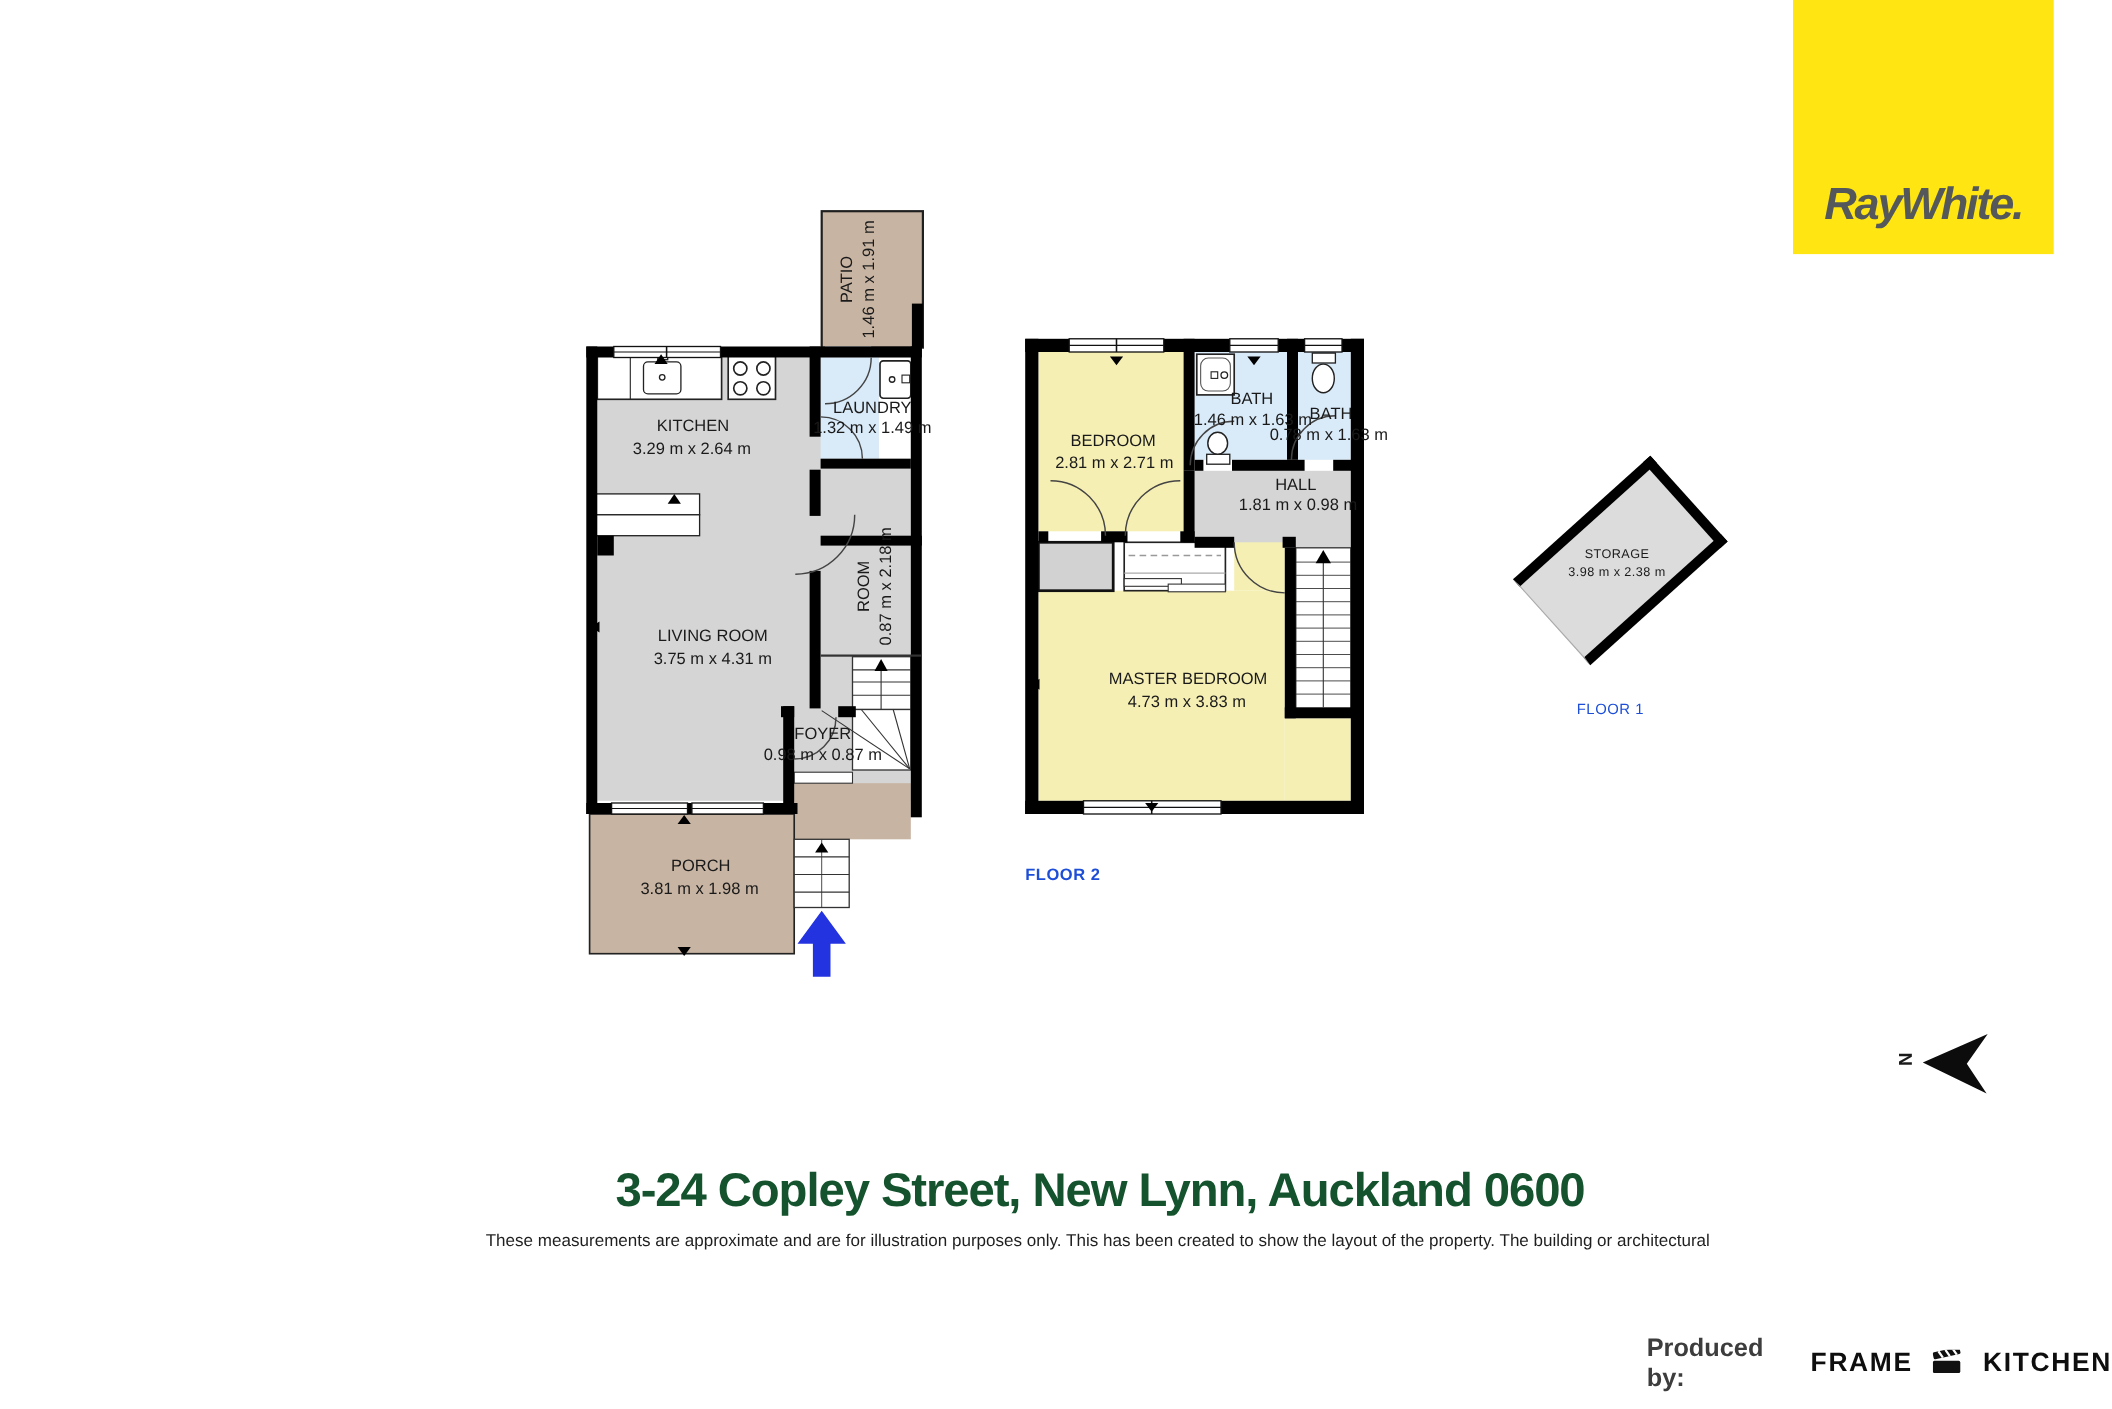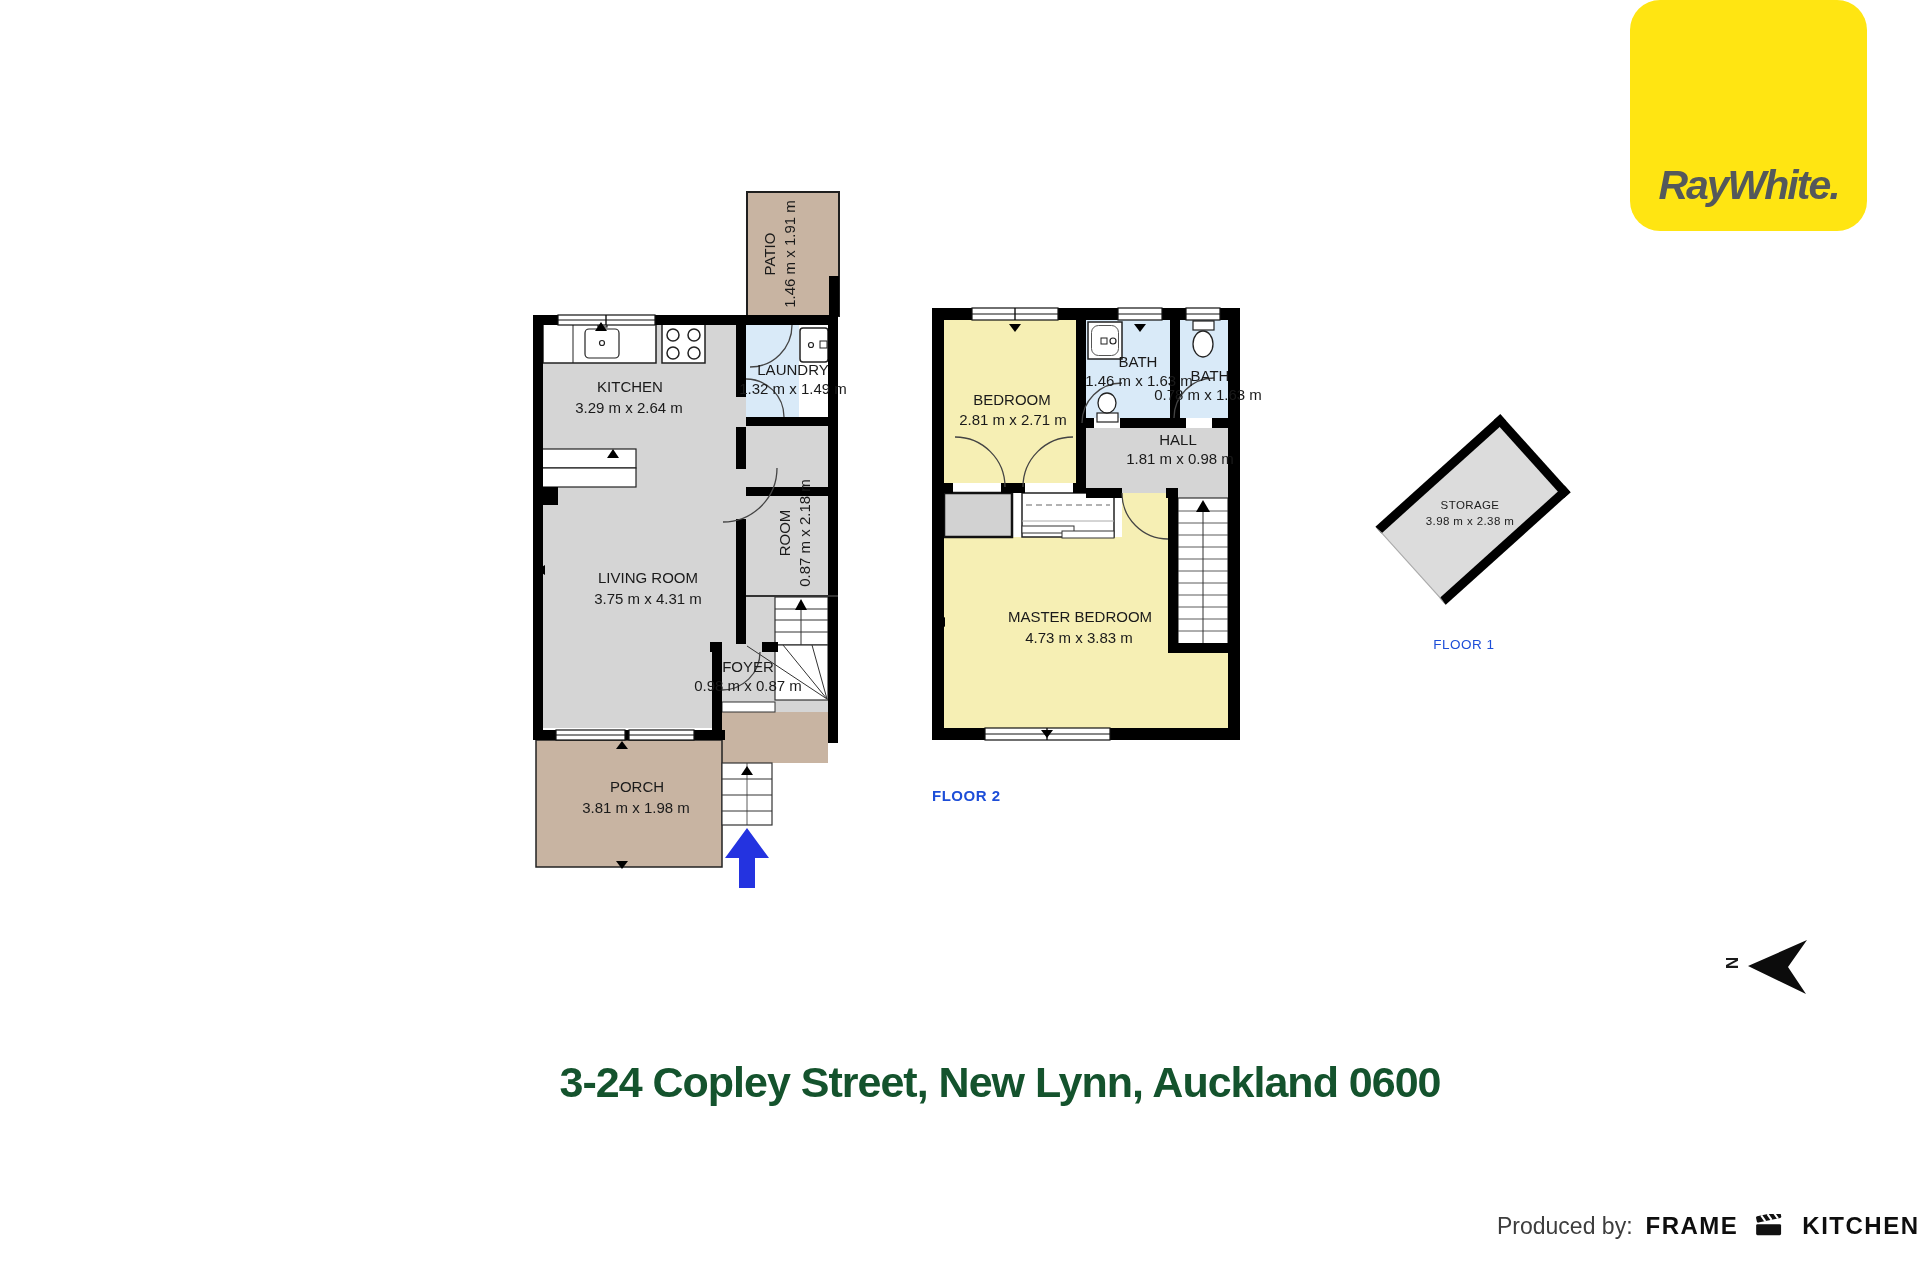--- a/index.html
+++ b/index.html
@@ -1,38 +1,38 @@
 <!DOCTYPE html>
 <html><head>
 <meta charset="utf-8">
 <style>
   html,body{margin:0;padding:0;background:#ffffff;}
   body{width:1920px;height:1281px;position:relative;overflow:hidden;
        font-family:"Liberation Sans","DejaVu Sans",sans-serif;}
   .abs{position:absolute;}
   svg text{font-family:"Liberation Sans","DejaVu Sans",sans-serif;fill:#1a1a1a;}
   
-  .rw-box{left:1630px;top:0;width:237px;height:231px;border-radius:30px;}
+  .rw-box{left:1630px;top:0;width:237px;height:231px;}
   .rw-text{position:absolute;left:0;right:0;bottom:22px;text-align:center;
            font-size:41px;font-weight:800;font-style:italic;letter-spacing:-2px;}
   
   .storage{left:1389px;top:457px;width:168px;height:105px;transform:rotate(-42deg);
            border-top:9px solid #000;border-right:9px solid #000;border-bottom:9px solid #000;
            border-left:1px solid #aaa;box-sizing:border-box;}
   .storage-inner{position:absolute;inset:0;display:flex;flex-direction:column;
            align-items:center;justify-content:center;transform:rotate(42deg);
            font-size:11.5px;color:#1c1c1c;line-height:16px;letter-spacing:.4px;}
   .floor-cap{font-size:14px;color:#1d4ed8;letter-spacing:.5px;}
   
   .title-wrap{left:80px;top:1058px;width:1840px;text-align:center;}
   .title{font-size:43px;font-weight:700;color:#14532d;letter-spacing:-1px;}
   .disclaimer{left:76px;top:1118px;width:1844px;text-align:center;
               font-size:15.5px;color:#1f1f1f;line-height:22.5px;}
   .produced{left:1497px;top:1212px;display:flex;align-items:center;gap:13px;}
-  .produced-label{font-size:23px;color:#3d3d3d;}
+  .produced-label{font-size:23px;color:#3d3d3d;font-weight:bold;}
   .ff-logo{display:flex;align-items:center;gap:18px;font-size:24px;font-weight:800;
            letter-spacing:1.5px;color:#0e0e0e;}
 </style>
 </head>
 <body>
 
 <div class="abs rw-box" style="background:#FFE512;">
   <div class="rw-text" style="color:#54585B;">RayWhite.</div>
 </div>
 
@@ -280,20 +280,21 @@
 <svg class="abs" style="left:1690px;top:930px;" width="130" height="75" viewBox="0 0 130 75">
   <polygon points="58,36 117,10 98,37 116,64" fill="#0c0c0c"></polygon>
   <text x="42" y="39" font-size="17" font-weight="bold" text-anchor="middle" transform="rotate(90 42 33)">N</text>
 </svg>
 
 <div class="abs title-wrap">
   <span class="title">3-24 Copley Street, New Lynn, Auckland 0600</span>
 </div>
 
 <div class="abs disclaimer">
+  <div>These measurements are approximate and are for illustration purposes only. This has been created to show the layout of the property. The building or architectural</div>
 </div>
 
 <div class="abs produced">
   <span class="produced-label">Produced by:</span>
   <span class="ff-logo">
     <span>FRAME</span>
     <svg width="28" height="24" viewBox="0 0 30 26">
       <g transform="rotate(-12 4 9)">
         <rect x="1" y="2" width="27" height="7" rx="1.5" fill="#111"></rect>
         <path d="M7 2 L10 9 M14 2 L17 9 M21 2 L24 9" stroke="#fff" stroke-width="2.2"></path>

